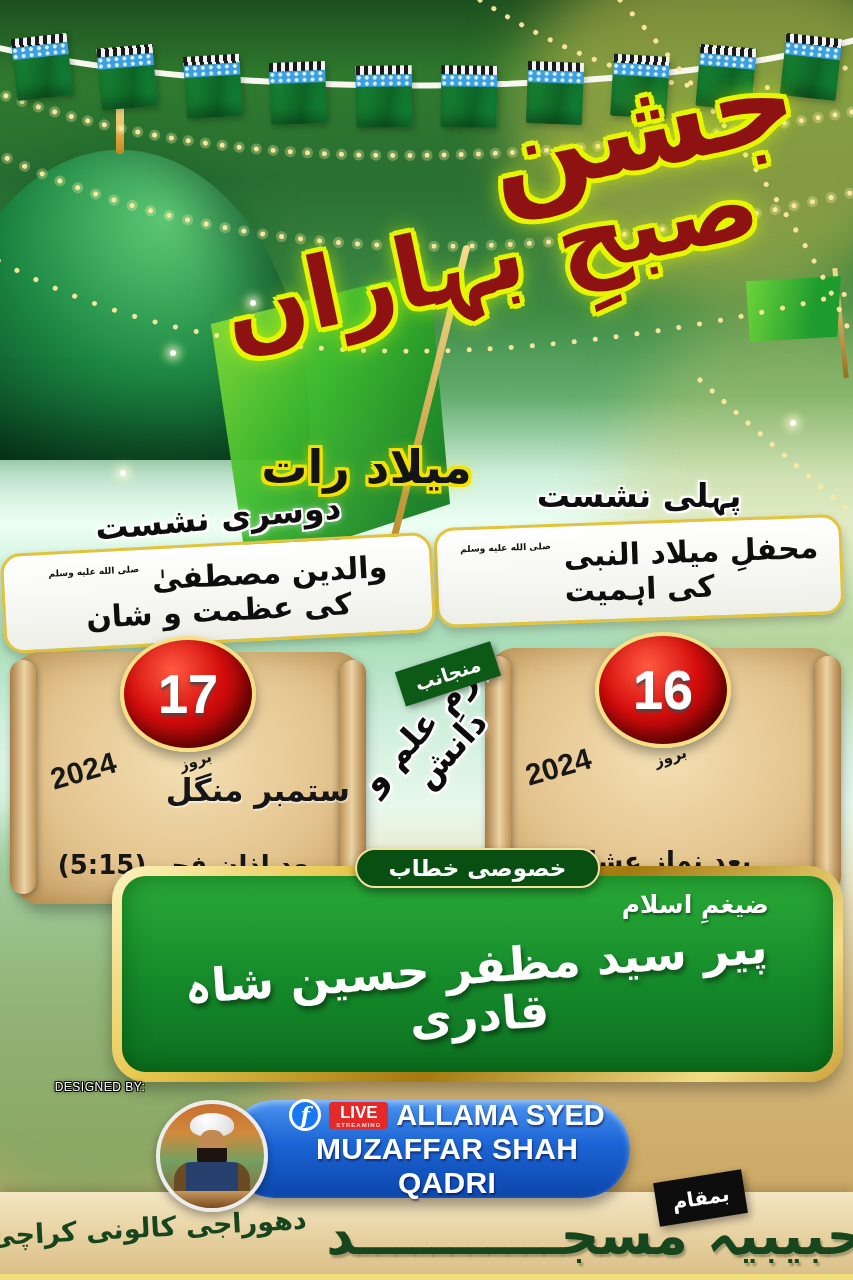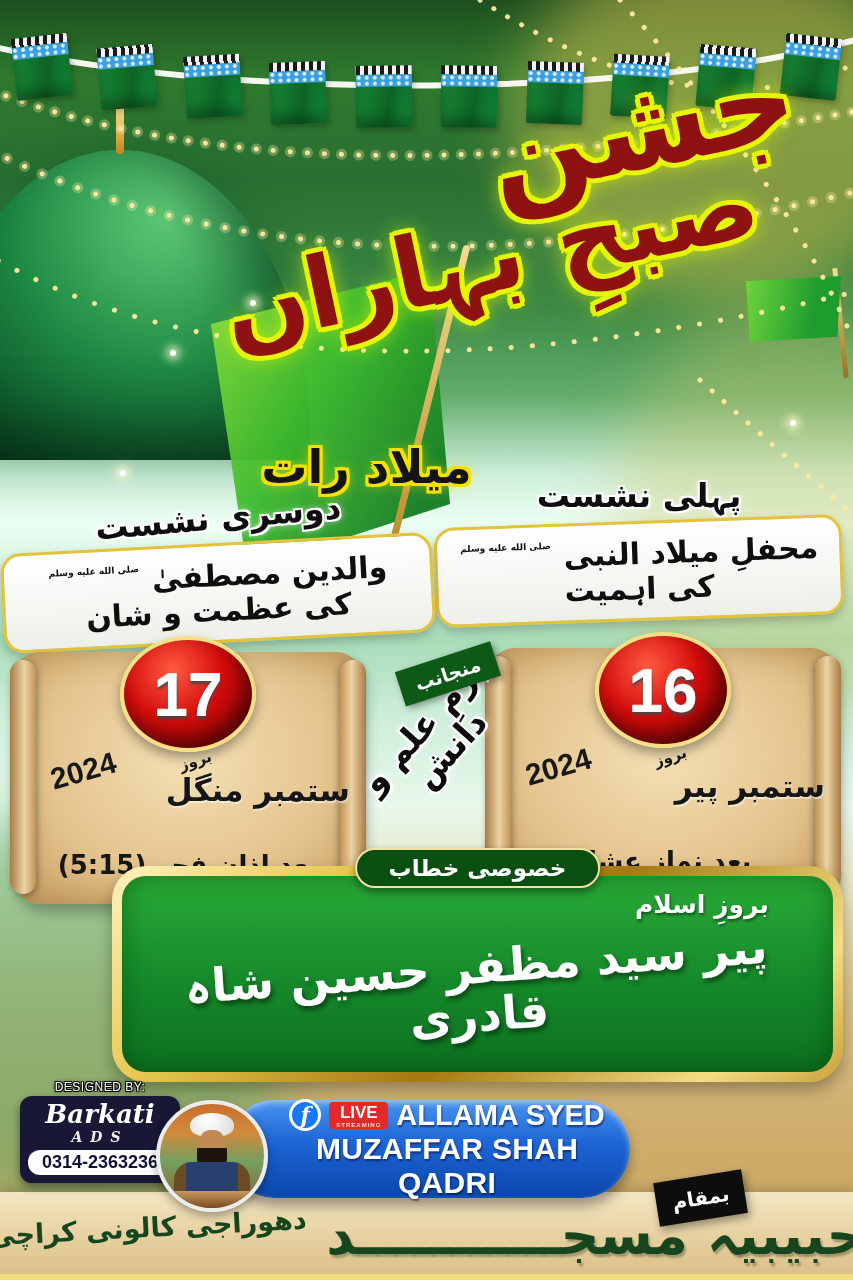--- a/index.html
+++ b/index.html
@@ -86,21 +86,21 @@
   .scroll .paper{position:absolute;inset:0;border-radius:26px;
     background:radial-gradient(ellipse at 50% 42%,#f4e0b4,#e4c48e 58%,#c79e63 100%);
     box-shadow:inset 0 0 34px rgba(120,80,20,.4),4px 8px 14px rgba(0,0,0,.28);}
   .scroll .curl{position:absolute;top:8px;bottom:10px;width:26px;border-radius:14px;
     background:linear-gradient(90deg,#a87b43,#ecd3a4 55%,#bf9357);box-shadow:2px 2px 6px rgba(0,0,0,.3);}
   .scroll .curl.l{left:-4px;} .scroll .curl.r{right:-4px;transform:scaleX(-1);}
   .day-circle{position:absolute;top:-16px;left:50%;transform:translateX(-50%);width:128px;height:108px;border-radius:50%;
     background:radial-gradient(circle at 38% 28%,#ff5a40,#d40c0c 45%,#7c0202 92%);
     border:4px solid #f7df86;box-shadow:0 6px 12px rgba(0,0,0,.35),inset -6px -10px 18px rgba(0,0,0,.45);
     display:flex;align-items:center;justify-content:center;z-index:2;}
-  .day-circle span{font-family:"Liberation Sans",sans-serif;font-weight:bold;font-size:62px;color:#fff;
+  .day-circle span{font-family:"Liberation Sans",sans-serif;font-weight:bold;font-size:54px;color:#fff;
     text-shadow:0 3px 3px rgba(70,70,70,.9),0 -1px 0 #eee;}
   .scroll .year{position:absolute;left:36px;top:102px;transform:rotate(-16deg);
     font-family:"Liberation Sans",sans-serif;font-weight:bold;font-size:30px;color:#181818;}
   .scroll .broz{position:absolute;right:150px;top:100px;transform:rotate(-18deg);direction:rtl;
     font-weight:bold;font-size:15px;color:#181818;}
   .scroll .monthline{position:absolute;left:12px;right:12px;top:120px;text-align:right;direction:rtl;
     font-weight:bold;font-size:31px;color:#161616;text-shadow:1px 2px 1px rgba(255,255,255,.5);}
   .scroll .timeline{position:absolute;left:0;right:0;bottom:24px;text-align:center;direction:rtl;
     font-weight:bold;font-size:26px;color:#161616;}
   .scroll-16{right:16px;top:648px;}
@@ -259,24 +259,20 @@
 
   <div class="scroll scroll-16">
     <div class="paper"></div>
     <div class="curl l"></div>
     <div class="curl r"></div>
     <div class="day-circle">
       <span>16</span>
     </div>
     <div class="year">2024</div>
     <div class="broz">بروز</div>
-    <div class="monthline">
-      <span>ستمبر</span>
-      <span>پیر</span>
-    </div>
     <div class="timeline">بعد نمازِ عشاء</div>
   </div>
 
   <div class="scroll scroll-17">
     <div class="paper"></div>
     <div class="curl l"></div>
     <div class="curl r"></div>
     <div class="day-circle">
       <span>17</span>
     </div>
@@ -288,32 +284,27 @@
     </div>
     <div class="timeline">بعد اذانِ فجر (5:15)</div>
   </div>
 
   <div class="org-tag">منجانب</div>
   <div class="org-name">بزمِ علم و دانش</div>
 
   <div class="speaker">
     <div class="speaker-inner">
       <div class="speaker-tab">خصوصی خطاب</div>
-      <div class="speaker-pre">بروزِ اسلام</div>
+      <div class="speaker-pre">ضیغمِ اسلام</div>
       <div class="speaker-name">پیر سید مظفر حسین شاہ قادری</div>
     </div>
   </div>
 
   <div class="designer">
     <div class="designer-label">DESIGNED BY:</div>
-    <div class="designer-card">
-      <div class="designer-brand">Barkati</div>
-      <div class="designer-sub">ADS</div>
-      <div class="designer-phone">0314-2363236</div>
-    </div>
   </div>
 
   <div class="photo">
     <div class="turban"></div>
     <div class="face"></div>
     <div class="beard"></div>
     <div class="body"></div>
     <div class="desk"></div>
   </div>
 

